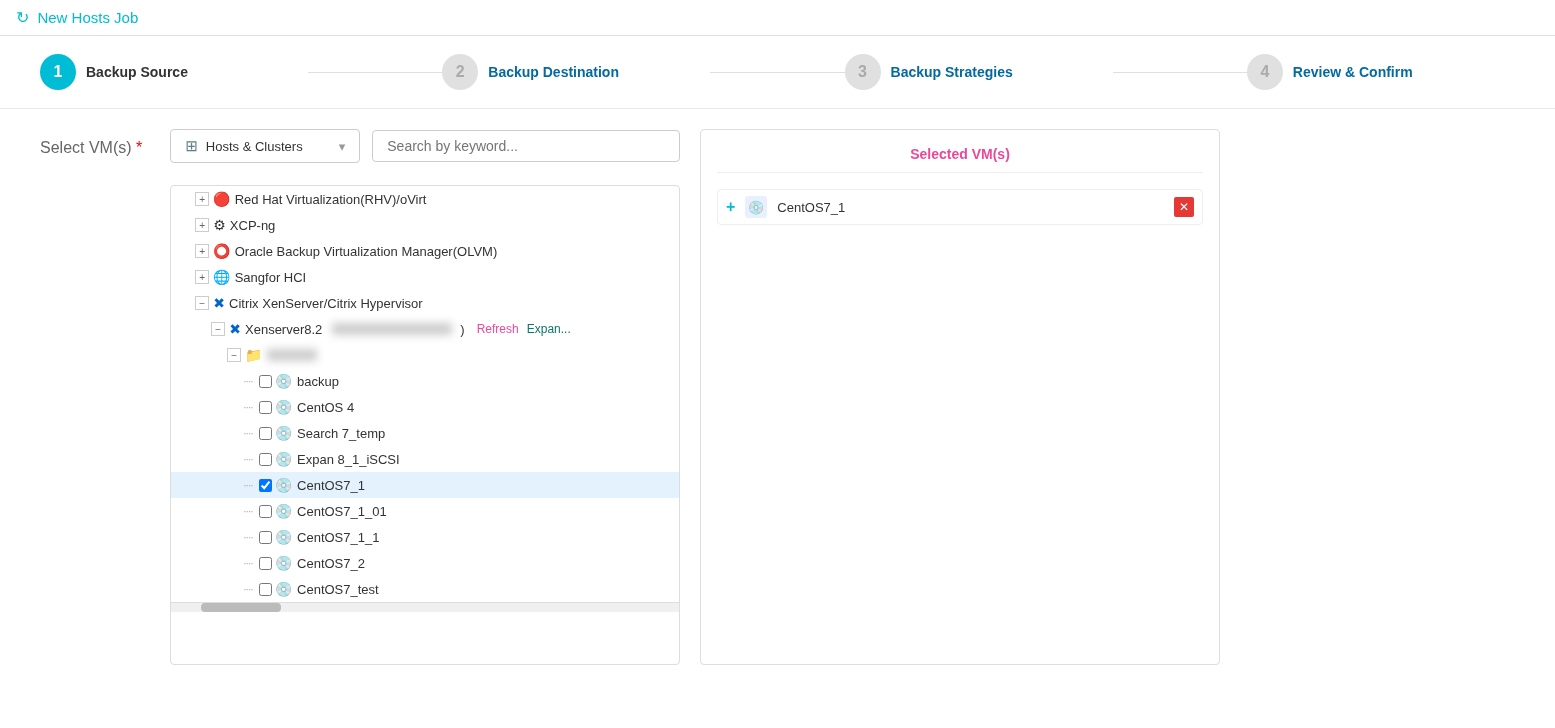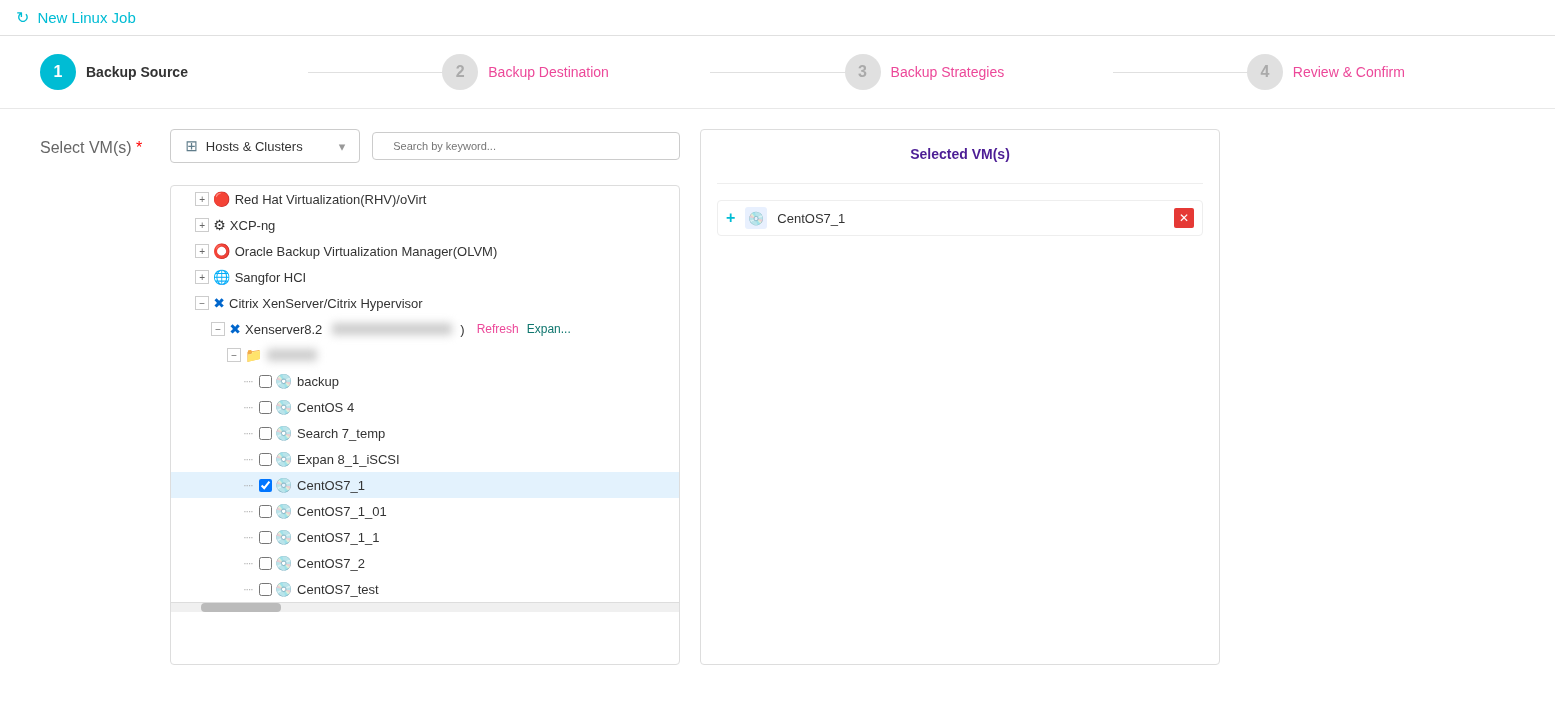--- a/index.html
+++ b/index.html
@@ -51,21 +51,22 @@
       color: #aaa;
     }
     .step-label {
       font-size: 14px;
     }
     .step-label.active {
       color: #333;
       font-weight: 600;
     }
     .step-label.inactive {
-      color: #ec4899;
+      color: #0369a1;
+      font-weight: bold;
     }
     .step-divider {
       flex: 0.5;
       height: 1px;
       background: #e0e0e0;
     }
 
     .main-content {
       display: flex;
       padding: 20px 40px;
@@ -101,24 +102,24 @@
       color: #333;
       min-width: 190px;
     }
     .dropdown-btn .chevron {
       margin-left: auto;
       color: #999;
     }
 
     .search-box {
       flex: 1;
-      padding: 7px 20px;
+      padding: 7px 14px;
       border: 1px solid #ccc;
       border-radius: 4px;
-      font-size: 11px;
+      font-size: 14px;
       color: #999;
     }
 
     .tree-container {
       border: 1px solid #ddd;
       border-radius: 4px;
       overflow-y: auto;
       height: 480px;
       position: relative;
     }
@@ -178,26 +179,26 @@
 
     
     .right-panel {
       width: 520px;
       border: 1px solid #ddd;
       border-radius: 4px;
       padding: 16px;
     }
 
     .selected-vms-title {
-      color: #4c1d95;
+      color: #ec4899;
       font-size: 14px;
       font-weight: 600;
       text-align: center;
       margin-bottom: 16px;
-      padding-bottom: 21px;
+      padding-bottom: 10px;
       border-bottom: 1px solid #eee;
     }
 
     .selected-vm-item {
       display: flex;
       align-items: center;
       gap: 10px;
       padding: 6px 8px;
       border: 1px solid #eee;
       border-radius: 4px;
@@ -257,21 +258,21 @@
     .blurred {
       filter: blur(4px);
       user-select: none;
     }
   </style>
 </head>
 <body>
 
 <div class="top-bar">
   <span style="color:#00bcd4; font-size:16px;">↻</span>
-  <span class="top-bar-title">New Linux Job</span>
+  <span class="top-bar-title">New Hosts Job</span>
 </div>
 
 <div class="wizard-steps">
   <div class="step">
     <div class="step-circle active">
       <span>1</span>
     </div>
     <span class="step-label active">Backup Source</span>
   </div>
   <div class="step-divider"></div>

